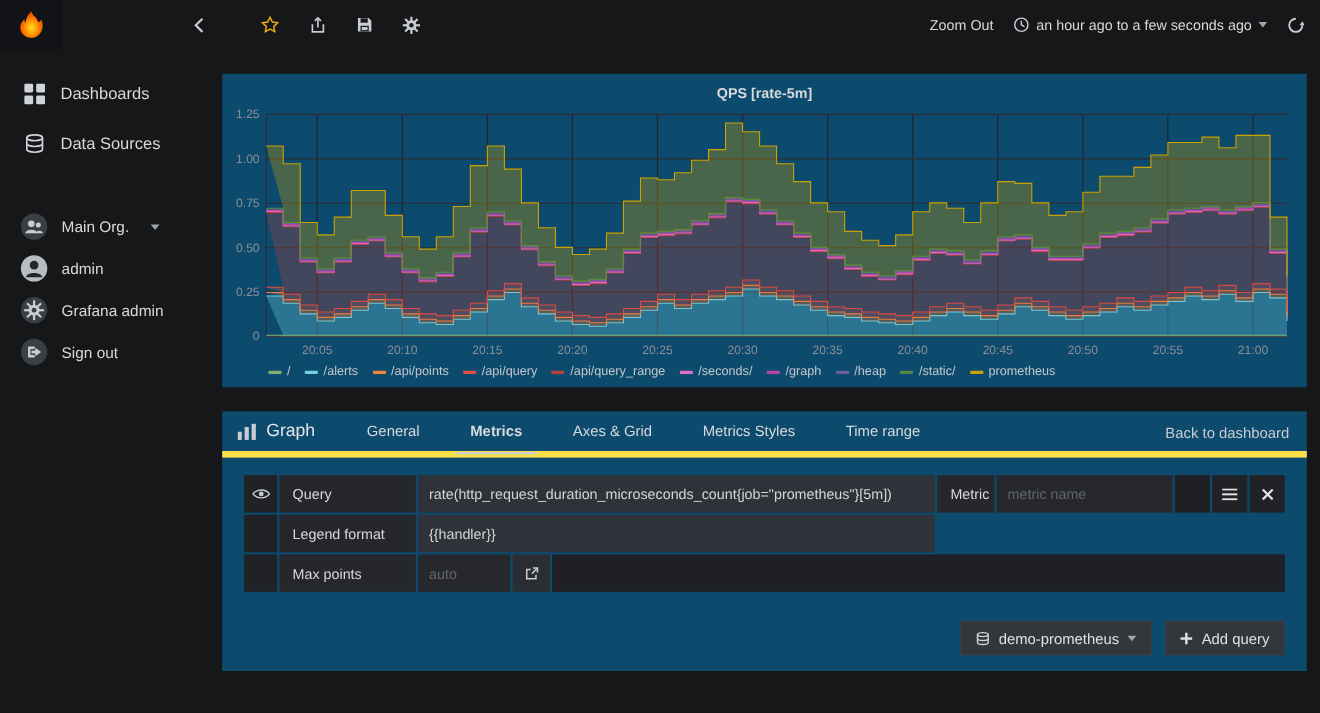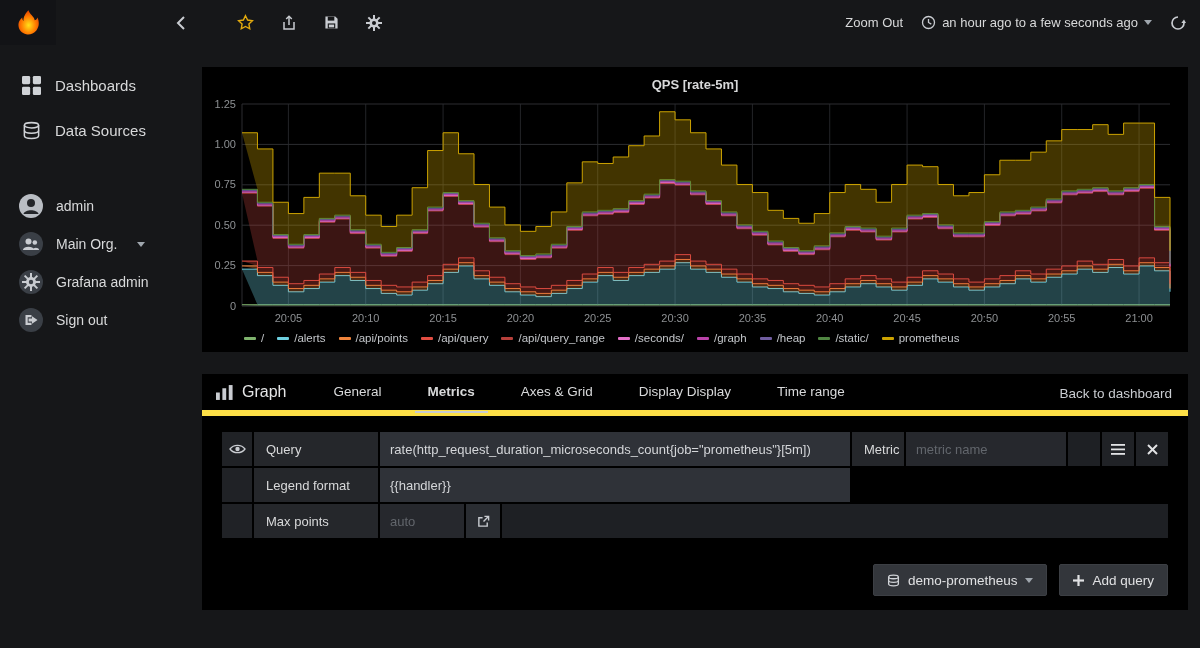--- a/index.html
+++ b/index.html
@@ -26,21 +26,21 @@
 
   
   .sidebar{position:absolute;top:45px;left:0;width:200px;bottom:0;background:#161719;}
   .side-item{display:flex;align-items:center;gap:14px;padding:13px 0 13px 22px;font-size:15px;cursor:pointer;}
   .side-group2{margin-top:34px;}
   .side-item2{display:flex;align-items:center;gap:12px;padding:6px 14px 6px 18px;font-size:14px;cursor:pointer;}
   .side-item2 .caret{margin-left:8px;}
 
   
   .content{position:absolute;top:45px;left:200px;right:0;bottom:0;overflow:hidden;}
-  .panel{background:#000000;margin:0 12px 0 2px;}
+  .panel{background:#0c4a6e;margin:0 12px 0 2px;}
   .graph-panel{margin-top:22px;padding:6px 10px 8px 10px;}
   .panel-header{text-align:center;font-size:13px;font-weight:bold;color:#d8d9da;padding:4px 0 6px 0;cursor:pointer;}
   #chart-svg{display:block;}
   .axis{fill:#8d9093;font-size:11px;font-family:"Liberation Sans",sans-serif;}
   .legend{display:flex;flex-wrap:wrap;gap:3px 13px;margin-left:32px;margin-top:2px;align-items:center;}
   .legend-item{display:flex;align-items:center;gap:5px;font-size:11.5px;color:#c3c6ca;cursor:pointer;}
   .legend-dash{width:12px;height:3px;border-radius:1px;display:inline-block;}
 
   
   .editor{margin-top:22px;padding-bottom:14px;}
@@ -166,36 +166,36 @@
       <ellipse cx="10" cy="4.5" rx="7.5" ry="2.8"></ellipse>
       <path d="M2.5 4.5 v11 c0 1.6 3.4 2.8 7.5 2.8 s7.5 -1.2 7.5 -2.8 v-11"></path>
       <path d="M2.5 10 c0 1.6 3.4 2.8 7.5 2.8 s7.5 -1.2 7.5 -2.8"></path>
     </svg>
     <span>Data Sources</span>
   </div>
 
   <div class="side-group2">
     <div class="side-item2">
       <svg width="26" height="26" viewBox="0 0 26 26">
-        <circle cx="13" cy="13" r="12" fill="#b9bdc3"></circle>
-        <circle cx="13" cy="10" r="4" fill="#24262a"></circle>
-        <path d="M5.5 21 c1.5 -5 13.5 -5 15 0 z" fill="#24262a"></path>
-      </svg>
-      <span>admin</span>
-    </div>
-    <div class="side-item2">
-      <svg width="26" height="26" viewBox="0 0 26 26">
         <circle cx="13" cy="13" r="12" fill="#3a3f46"></circle>
         <circle cx="10.5" cy="10.5" r="3" fill="#c9ccd1"></circle>
         <circle cx="16.8" cy="11.5" r="2.3" fill="#c9ccd1"></circle>
         <path d="M4.8 19 c1 -4.2 10.4 -4.2 11.4 0 z" fill="#c9ccd1"></path>
         <path d="M14.5 19 c.7 -3 6 -3 6.7 0 z" fill="#c9ccd1"></path>
       </svg>
       <span>Main Org.</span>
       <span class="caret"></span>
+    </div>
+    <div class="side-item2">
+      <svg width="26" height="26" viewBox="0 0 26 26">
+        <circle cx="13" cy="13" r="12" fill="#b9bdc3"></circle>
+        <circle cx="13" cy="10" r="4" fill="#24262a"></circle>
+        <path d="M5.5 21 c1.5 -5 13.5 -5 15 0 z" fill="#24262a"></path>
+      </svg>
+      <span>admin</span>
     </div>
     <div class="side-item2">
       <svg width="26" height="26" viewBox="0 0 26 26">
         <circle cx="13" cy="13" r="12" fill="#3a3f46"></circle>
         <g fill="#c9ccd1">
           <rect x="12" y="4" width="2" height="18"></rect>
           <rect x="12" y="4" width="2" height="18" transform="rotate(45 13 13)"></rect>
           <rect x="12" y="4" width="2" height="18" transform="rotate(90 13 13)"></rect>
           <rect x="12" y="4" width="2" height="18" transform="rotate(135 13 13)"></rect>
           <circle cx="13" cy="13" r="5"></circle>
@@ -329,21 +329,21 @@
           <rect x="0" y="7" width="3.6" height="7"></rect>
             <rect x="6" y="3" width="3.6" height="11"></rect>
             <rect x="12" y="0" width="3.6" height="14"></rect>
         </svg>
         <span>Graph</span>
       </div>
       <div class="tabs" id="tabs">
           <span class="tab">General</span>
           <span class="tab active">Metrics</span>
           <span class="tab">Axes &amp; Grid</span>
-          <span class="tab">Display Display</span>
+          <span class="tab">Metrics Styles</span>
           <span class="tab">Time range</span>
         </div>
       <span class="back-link">Back to dashboard</span>
     </div>
 
     <div class="qtable">
 
       <div class="cell c-eye">
         <svg width="17" height="12" viewBox="0 0 17 12">
           <path d="M1 6 C4.5 1.2 12.5 1.2 16 6 C12.5 10.8 4.5 10.8 1 6 Z" fill="none" stroke="#c9ccd1" stroke-width="1.3"></path>

